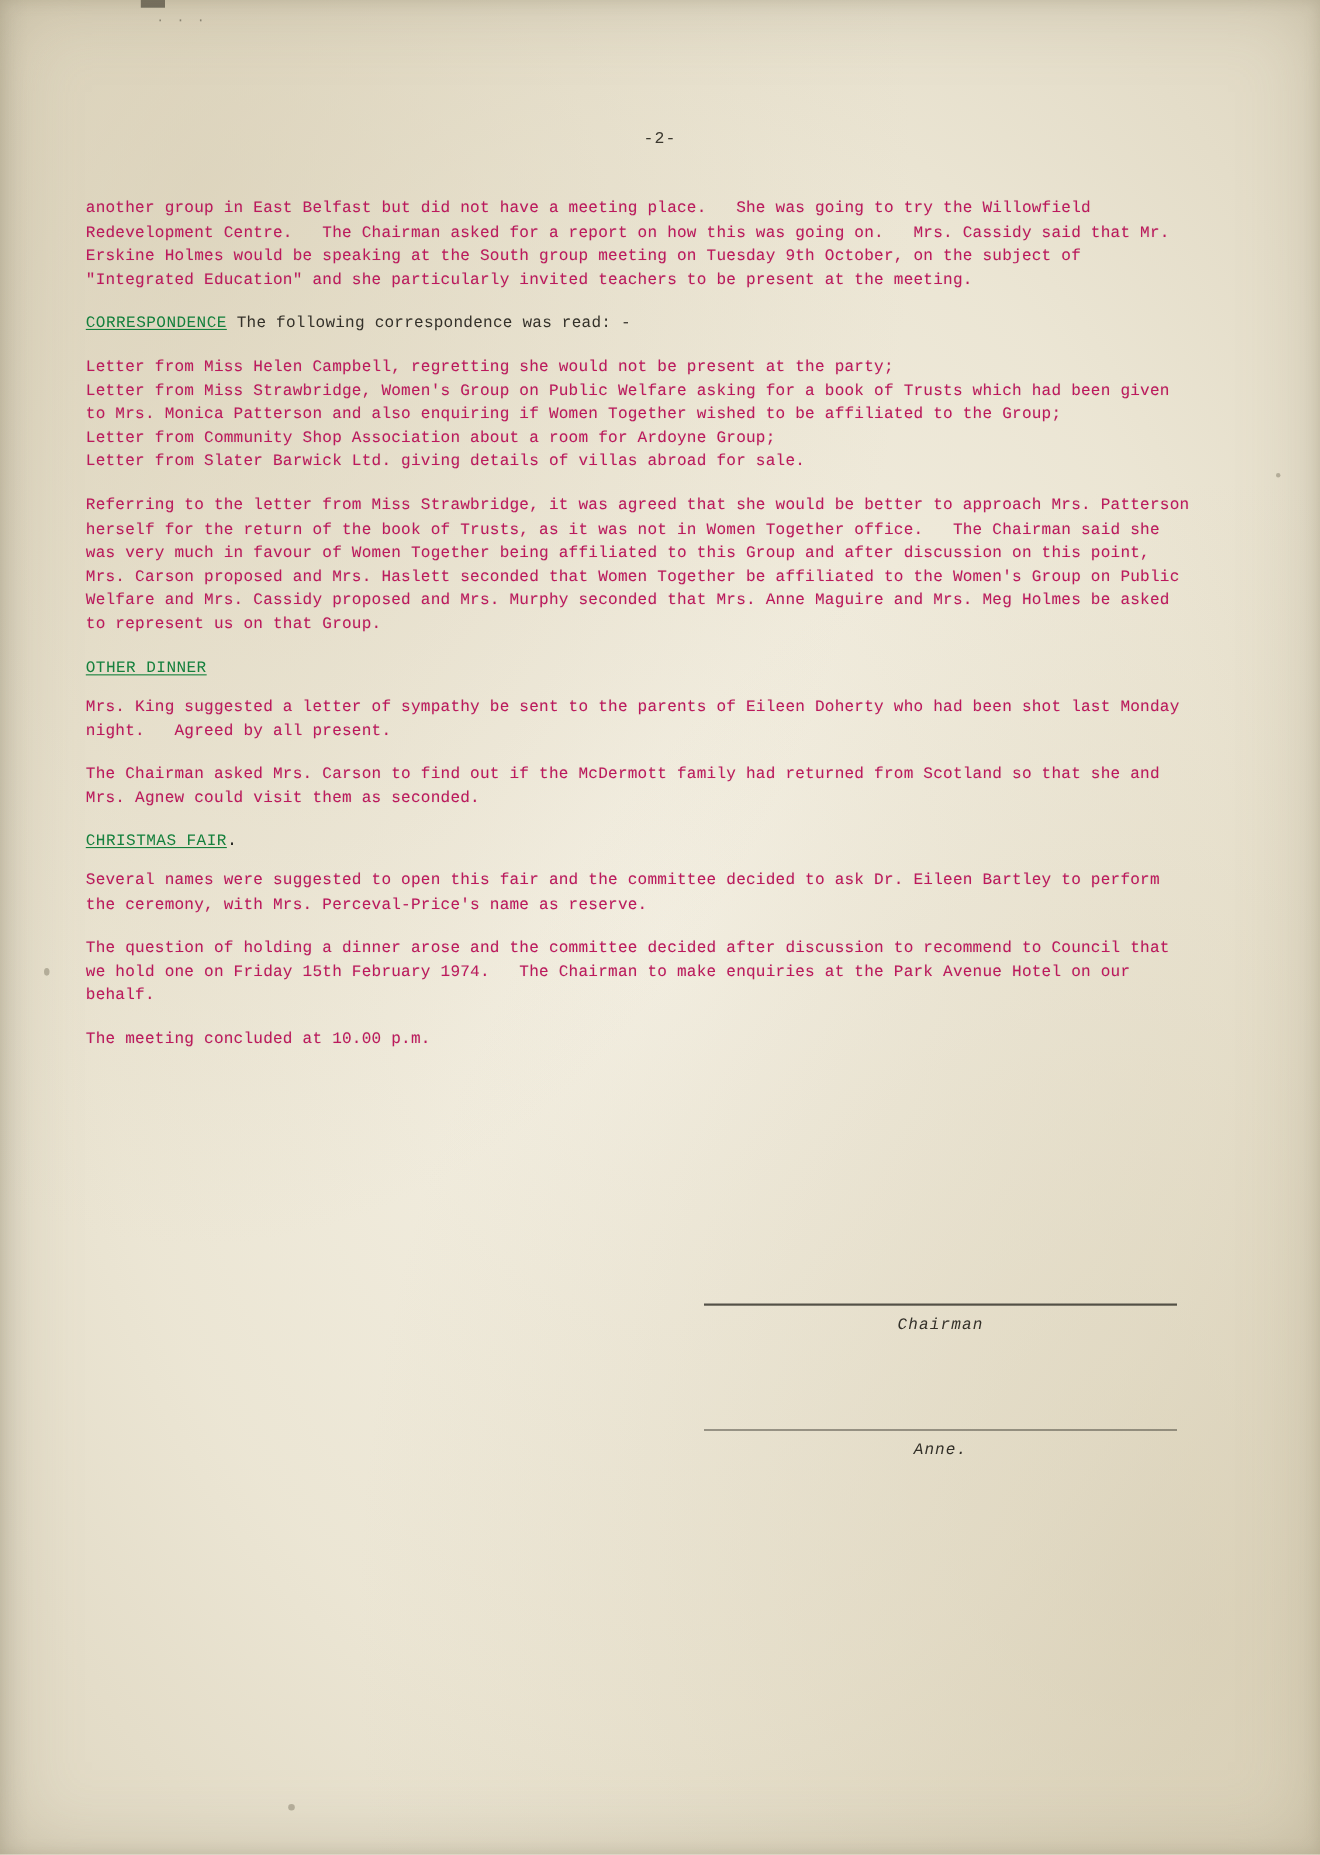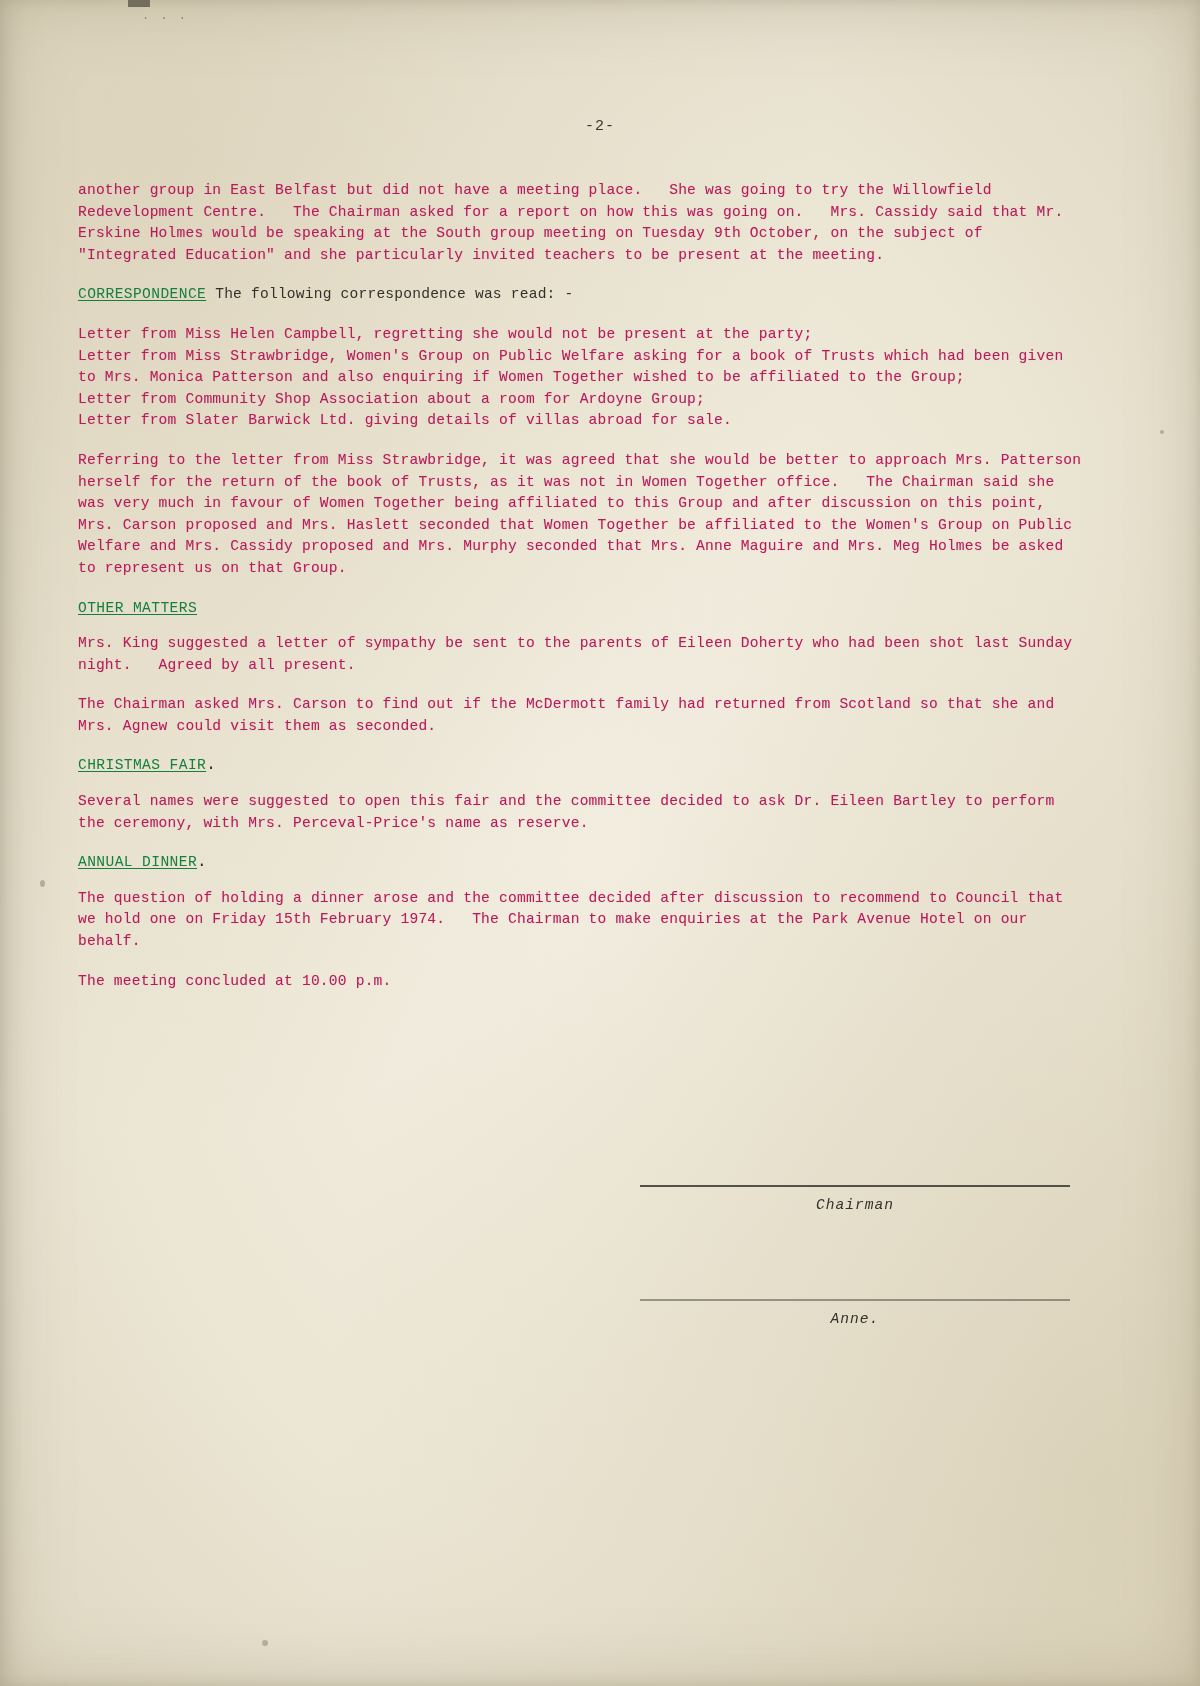--- a/index.html
+++ b/index.html
@@ -166,28 +166,27 @@
 
     <p class="para">another group in East Belfast but did not have a meeting place.   She was going to try the Willowfield Redevelopment Centre.   The Chairman asked for a report on how this was going on.   Mrs. Cassidy said that Mr. Erskine Holmes would be speaking at the South group meeting on Tuesday 9th October, on the subject of "Integrated Education" and she particularly invited teachers to be present at the meeting.</p>
 
     <p class="inline-head-para"><span class="heading">CORRESPONDENCE</span><span>    The following correspondence was read: -</span></p>
     <p class="para">Letter from Miss Helen Campbell, regretting she would not be present at the party;
 Letter from Miss Strawbridge, Women's Group on Public Welfare asking for a book of Trusts which had been given to Mrs. Monica Patterson and also enquiring if Women Together wished to be affiliated to the Group;
 Letter from Community Shop Association about a room for Ardoyne Group;
 Letter from Slater Barwick Ltd. giving details of villas abroad for sale.</p>
     <p class="para">Referring to the letter from Miss Strawbridge, it was agreed that she would be better to approach Mrs. Patterson herself for the return of the book of Trusts, as it was not in Women Together office.   The Chairman said she was very much in favour of Women Together being affiliated to this Group and after discussion on this point, Mrs. Carson proposed and Mrs. Haslett seconded that Women Together be affiliated to the Women's Group on Public Welfare and Mrs. Cassidy proposed and Mrs. Murphy seconded that Mrs. Anne Maguire and Mrs. Meg Holmes be asked to represent us on that Group.</p>
 
-    <p class="heading-block"><span class="heading">OTHER MATTERS</span><span></span></p>
-    <p class="para">Mrs. King suggested a letter of sympathy be sent to the parents of Eileen Doherty who had been shot last Sunday night.   Agreed by all present.</p>
+    <p class="heading-block"><span class="heading">OTHER DINNER</span><span></span></p>
+    <p class="para">Mrs. King suggested a letter of sympathy be sent to the parents of Eileen Doherty who had been shot last Monday night.   Agreed by all present.</p>
     <p class="para">The Chairman asked Mrs. Carson to find out if the McDermott family had returned from Scotland so that she and Mrs. Agnew could visit them as seconded.</p>
 
     <p class="heading-block"><span class="heading">CHRISTMAS FAIR</span><span>.</span></p>
     <p class="para">Several names were suggested to open this fair and the committee decided to ask Dr. Eileen Bartley to perform the ceremony, with Mrs. Perceval-Price's name as reserve.</p>
 
-    <p class="heading-block"><span class="heading">ANNUAL DINNER</span><span>.</span></p>
     <p class="para">The question of holding a dinner arose and the committee decided after discussion to recommend to Council that we hold one on Friday 15th February 1974.   The Chairman to make enquiries at the Park Avenue Hotel on our behalf.</p>
     <p class="para">The meeting concluded at 10.00 p.m.</p>
 
   </div>
 
   <div class="sig-area">
     <div>
       <div class="sig-line"></div>
       <div class="sig-label">Chairman</div>
     </div>

